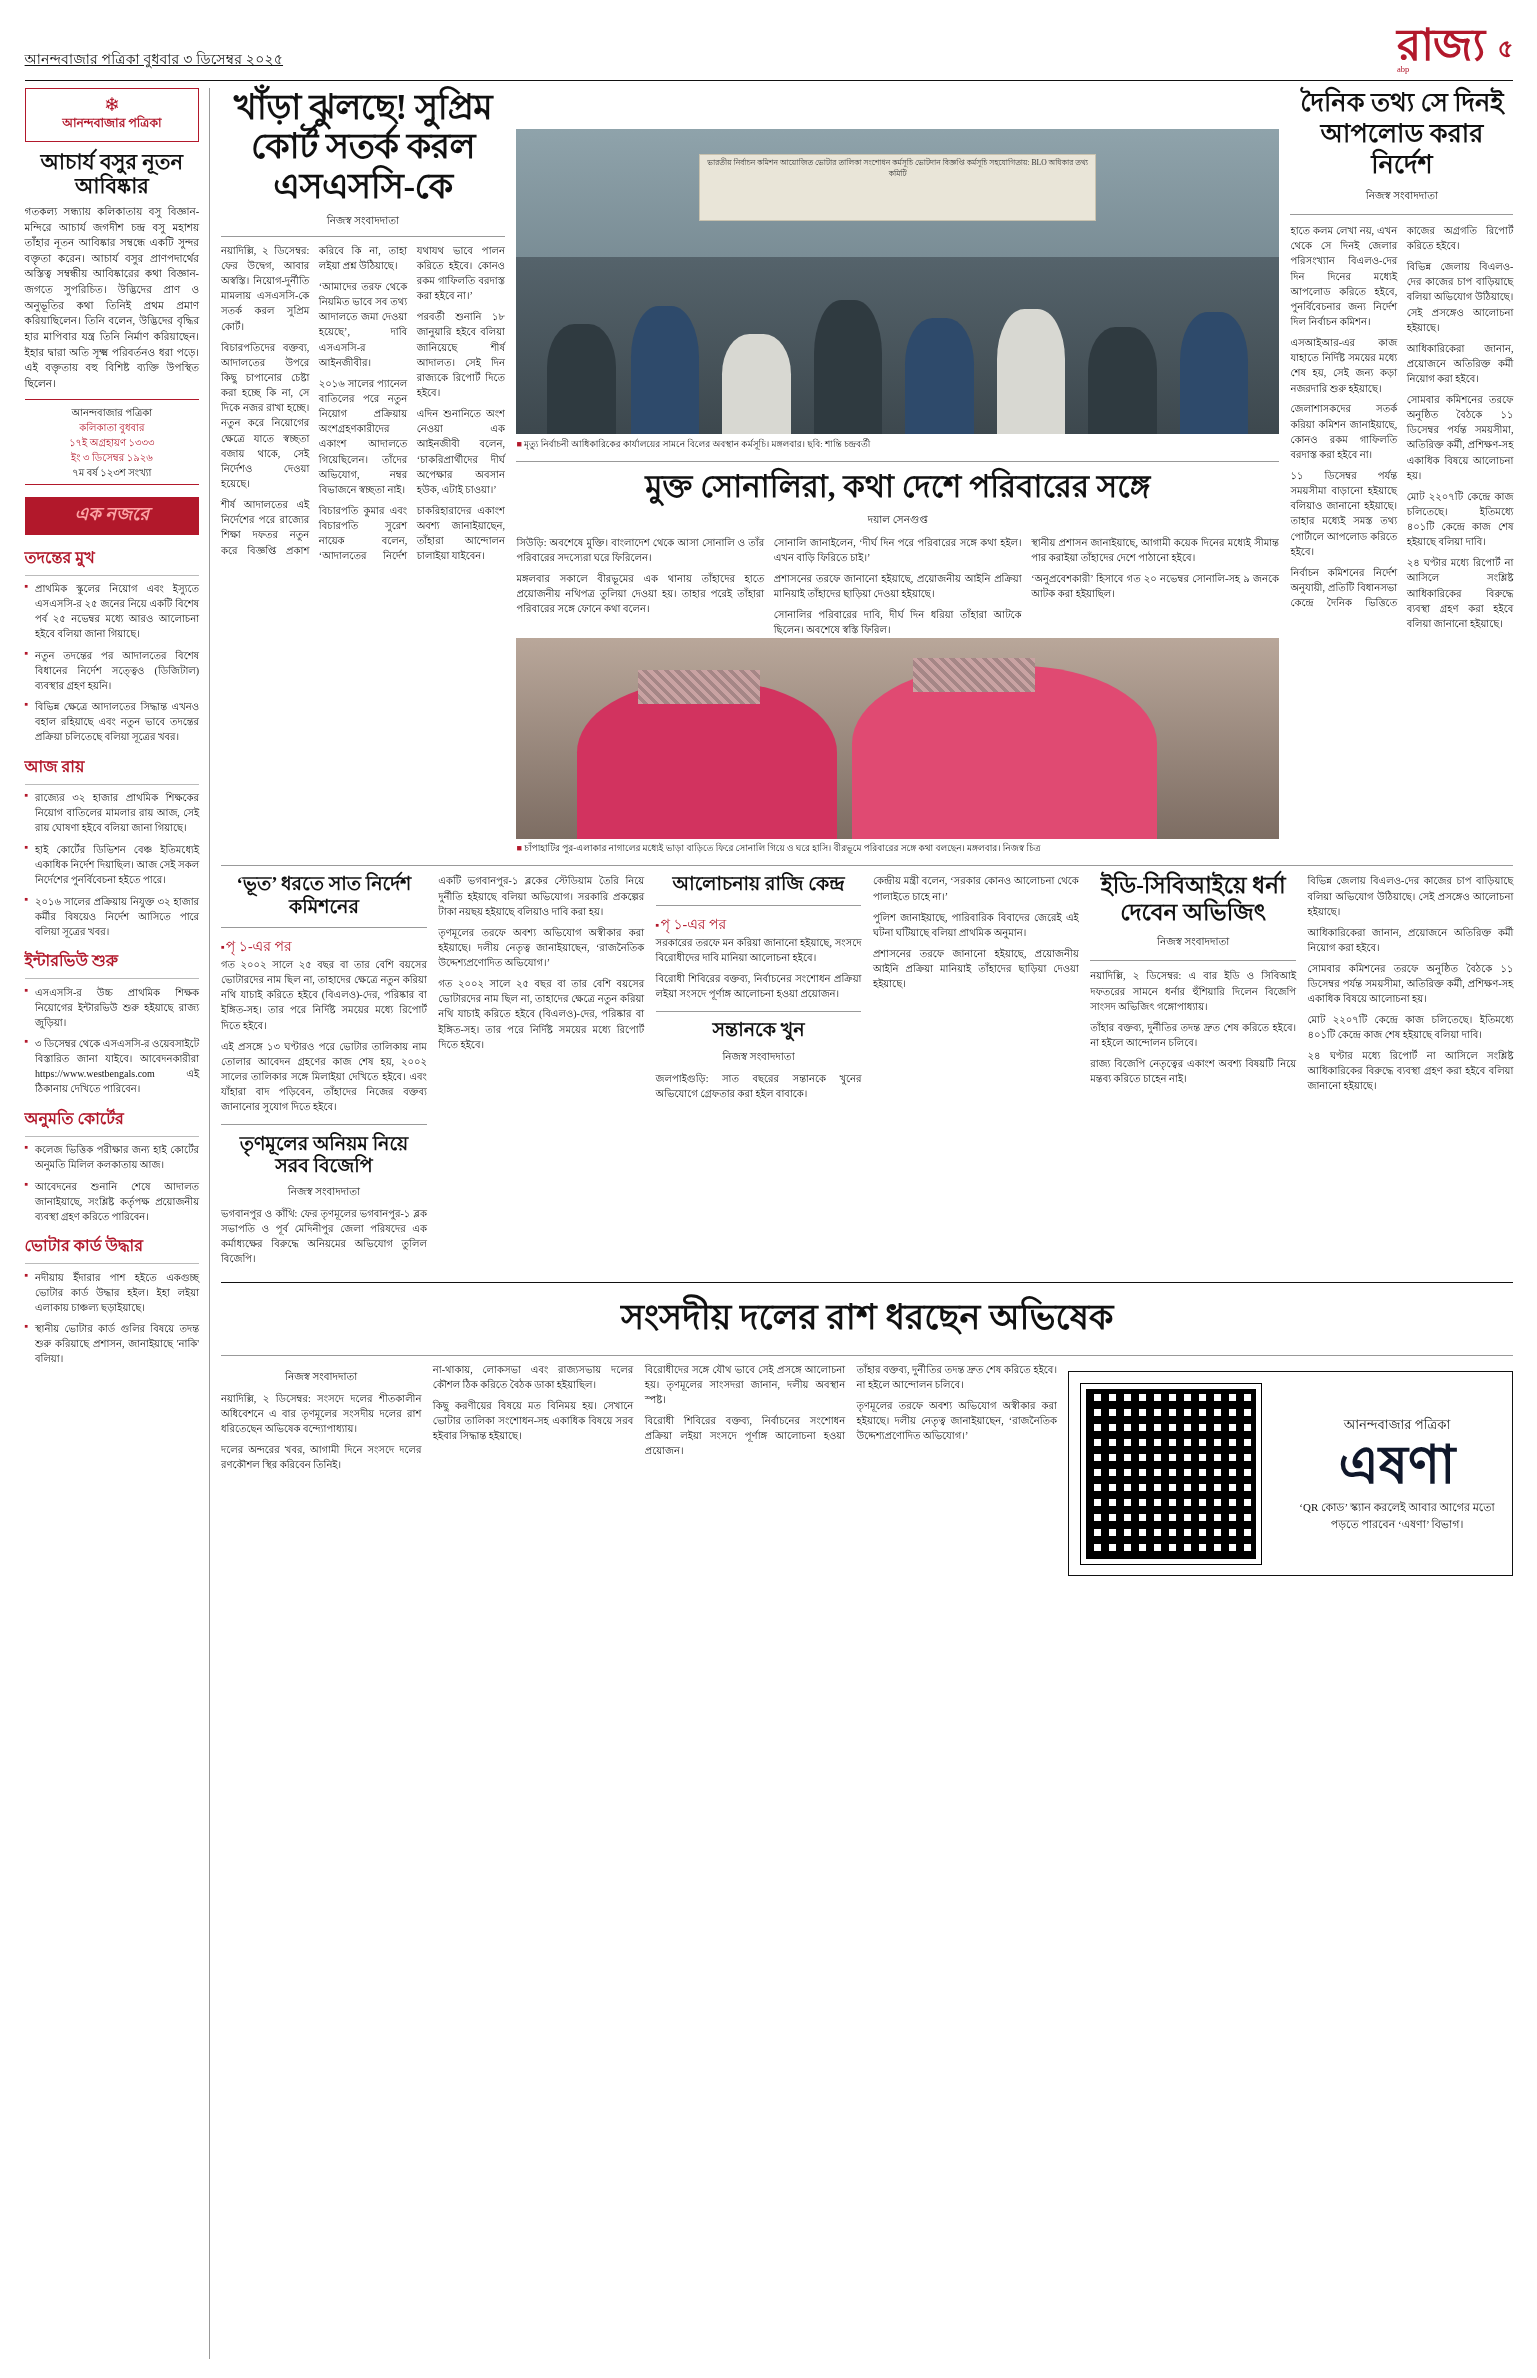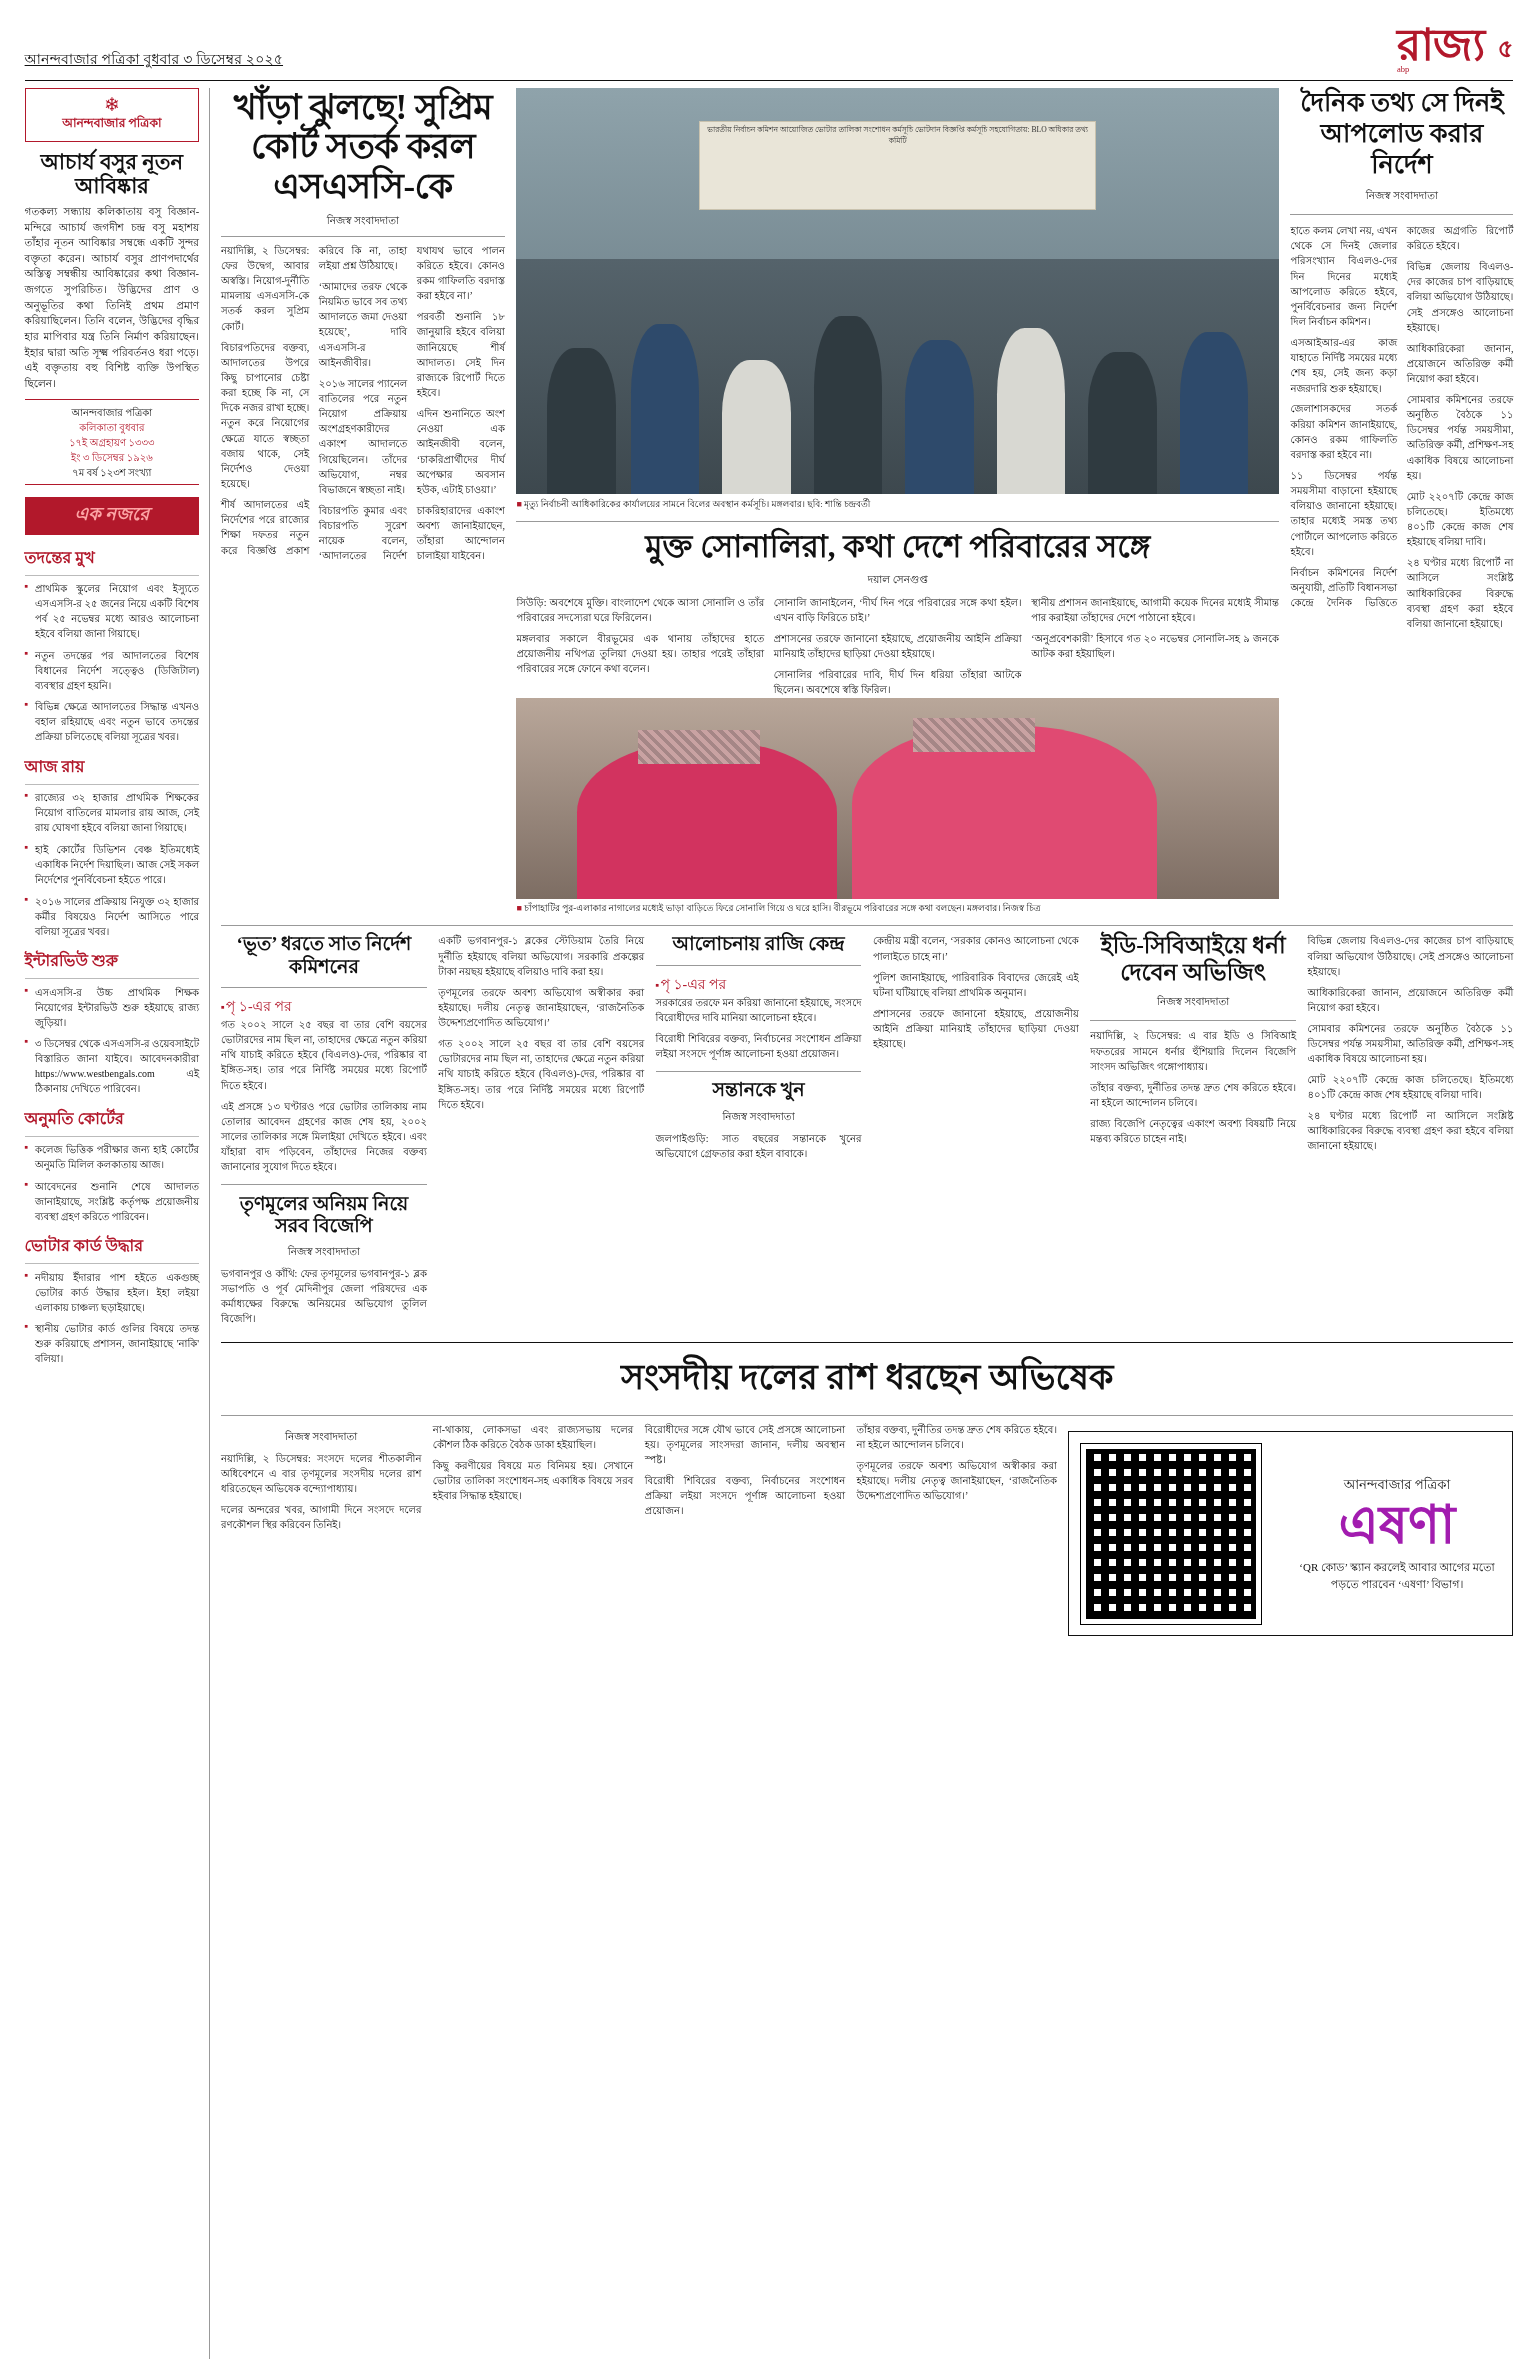--- a/index.html
+++ b/index.html
@@ -89,21 +89,21 @@
   }
   .byline { text-align: center; font-size: 10.4px; margin: 7.6px 0 5.7px; }
   .hr-thin { border: 0; border-top: 0.9px solid #999; margin: 5.7px 0; }
   .cols2 { column-count: 2; column-gap: 9.5px; font-size: 10px; line-height: 1.52; text-align: justify; }
   .cols3 { column-count: 3; column-gap: 9.5px; font-size: 10px; line-height: 1.52; text-align: justify; }
   .cols2 p, .cols3 p, .cols4 p, .cols5 p { margin: 0 0 5.7px; }
 
   .photo {
     width: 100%; background: #6c7d86; position: relative; overflow: hidden;
   }
-  .photo.meeting { height: 406px; }
+  .photo.meeting { height: 305px; margin-top: 41px; }
   .photo .sky { position:absolute; inset:0; background:linear-gradient(#8fa3ab,#5d6f78); }
   .photo .banner {
     position: absolute; left: 24%; top: 8%; width: 52%; height: 22%;
     background: #e9e5d8; border: 1.9px solid #c9c2ae;
     font-size: 7.6px; color: #333; padding: 3.8px; text-align: center; line-height: 1.4;
   }
   .photo .chairs {
     position: absolute; left: 0; right: 0; bottom: 0; height: 58%;
     background: linear-gradient(#55636b,#3d484e);
   }
@@ -150,21 +150,21 @@
   .promo {
     border: 1.9px solid #111; display: grid; grid-template-columns: 199px 1fr;
     gap: 13.2px; padding: 11.4px; margin-top: 9.5px; align-items: center;
   }
   .qr { width: 180px; height: 180px; background:
       repeating-linear-gradient(90deg,#000 0 7.6px,#fff 7.6px 15px),
       repeating-linear-gradient(0deg,#000 0 7.6px,transparent 7.6px 15px);
       background-blend-mode: multiply; border: 5.7px solid #fff; outline: 0.9px solid #000;}
   .promo-r { text-align: center; }
   .promo-small { font-size: 13.2px; }
-  .promo-big { font-size: 53px; font-weight: bold; color: #a21caf; line-height: 1; margin: 1.9px 0 7.6px;}
+  .promo-big { font-size: 53px; font-weight: bold; color: #0f172a; line-height: 1; margin: 1.9px 0 7.6px;}
   .promo-txt { font-size: 11px; line-height: 1.5; }
 </style>
 </head>
 <body>
 
 <div class="page">
 
   <div class="masthead">
     <div class="masthead-left">আনন্দবাজার পত্রিকা  বুধবার ৩ ডিসেম্বর ২০২৫</div>
     <div class="masthead-right">

